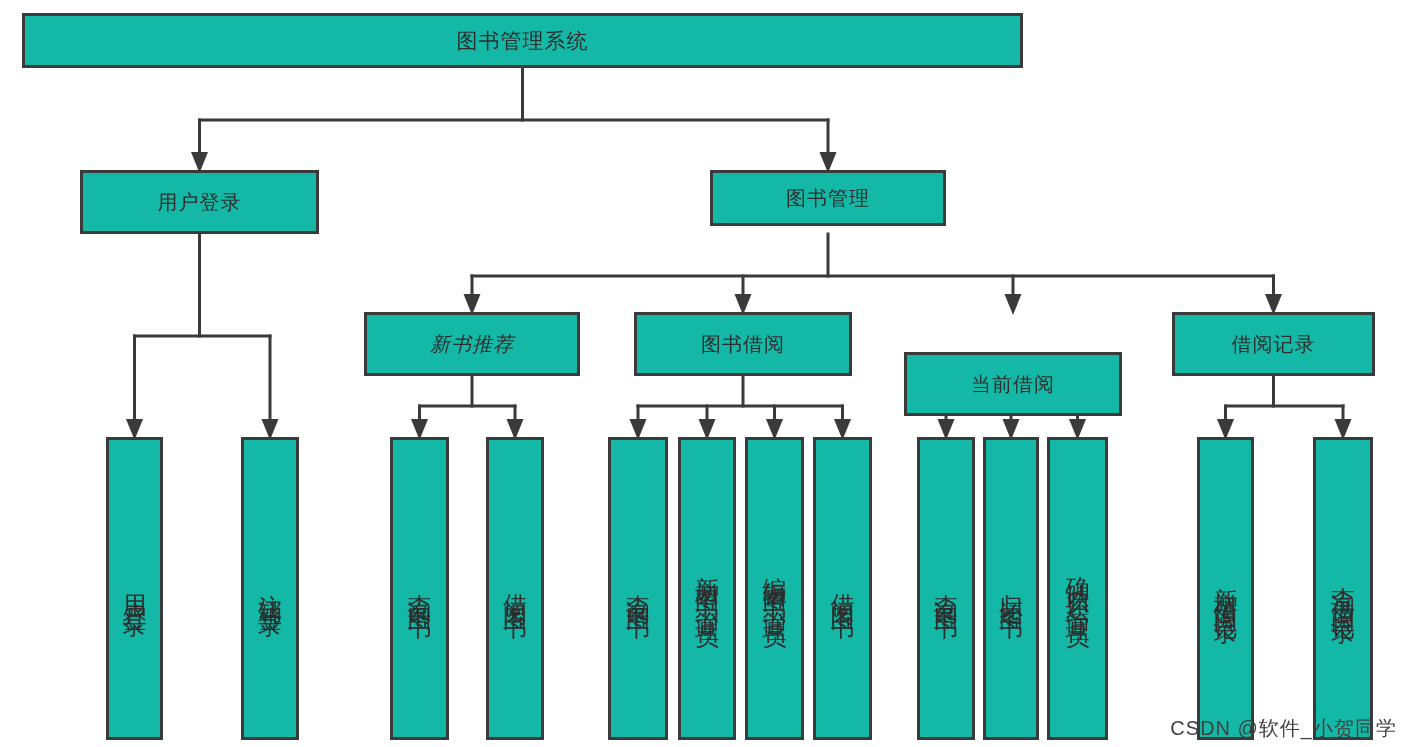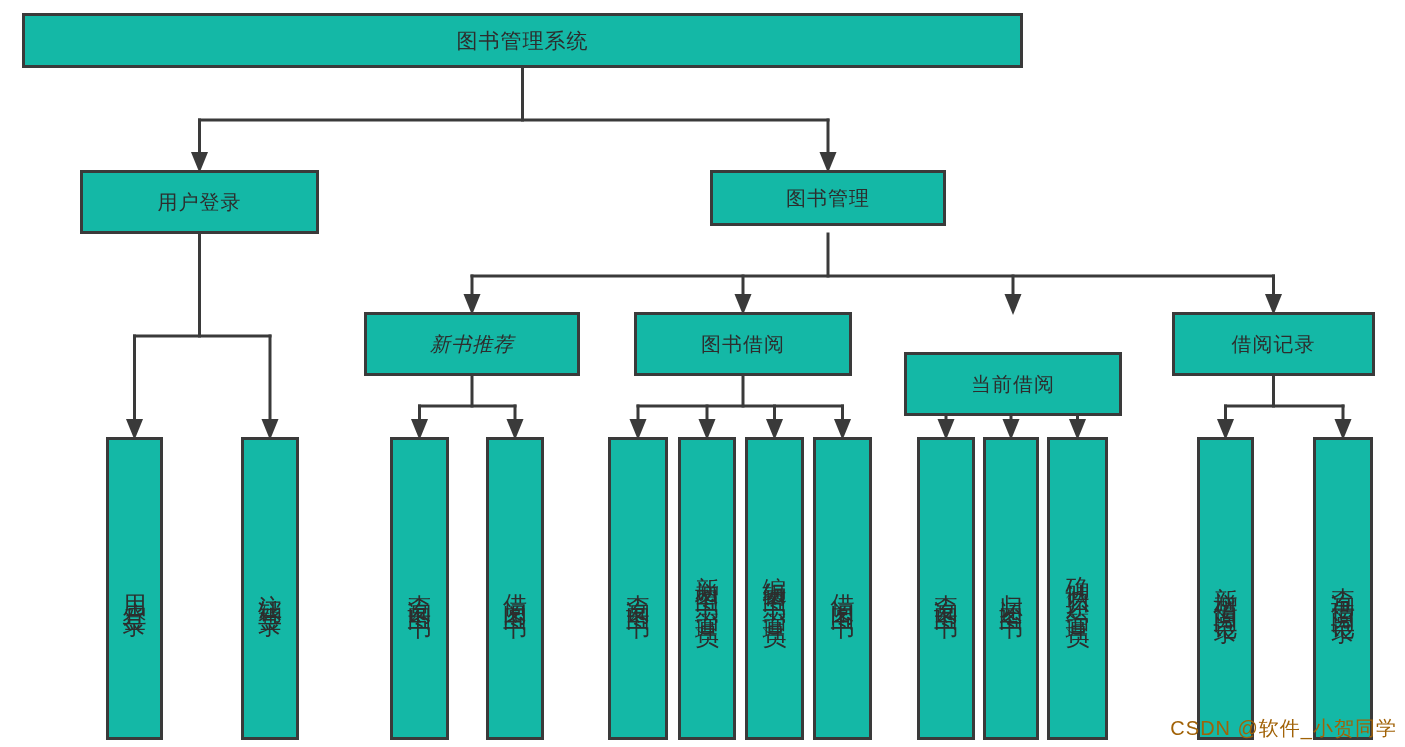--- a/index.html
+++ b/index.html
@@ -42,21 +42,21 @@
     text-orientation: mixed;
     font-size: 24px;
     letter-spacing: 7px;
     line-height: 1;
   }
   #watermark {
     position: absolute;
     right: 8px;
     bottom: 5px;
     font-size: 20px;
-    color: #a16207;
+    color: #404040;
     letter-spacing: 1px;
     z-index: 3;
     white-space: nowrap;
   }
 </style>
 </head>
 <body>
 
 <div id="stage">
   <svg id="connectors" width="1405" height="747" viewBox="0 0 1405 747">

